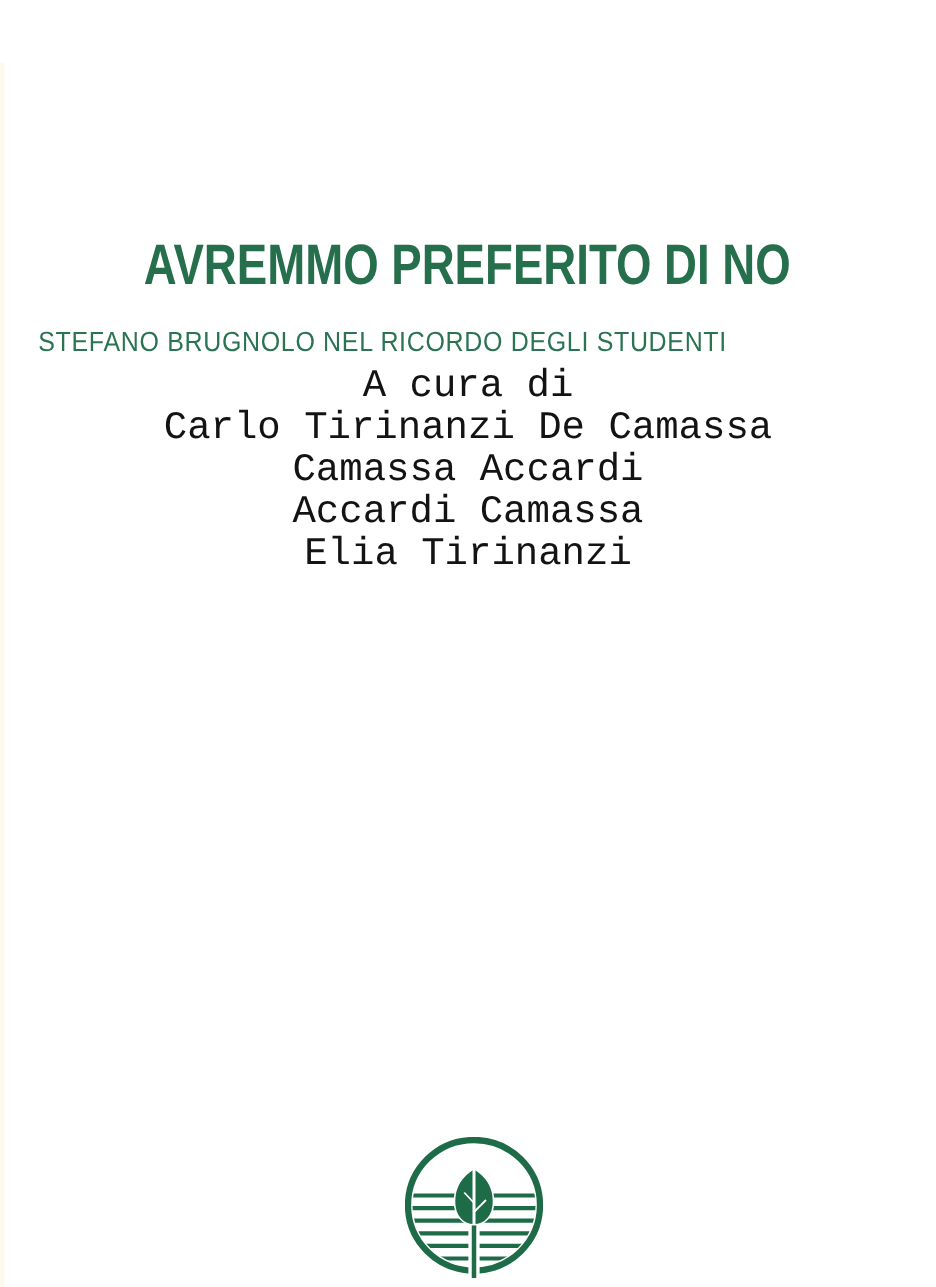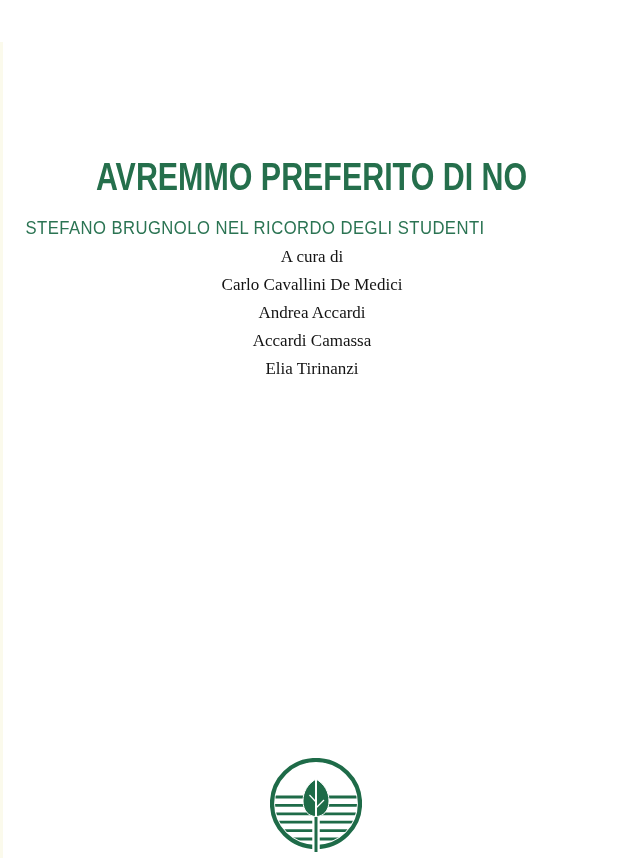--- a/index.html
+++ b/index.html
@@ -59,22 +59,22 @@
     letter-spacing: 0.5px;
     transform: scaleX(0.90);
     transform-origin: 50% 50%;
   }
   .editors-block {
     position: absolute;
     left: 0;
     top: 201px;
     width: 100%;
     text-align: center;
-    font-family: Liberation Serif, serif;
-    font-size: 17px;
+    font-family: Liberation Mono, monospace;
+    font-size: 26px;
     line-height: 28px;
     color: #131313;
   }
   .logo-wrap {
     position: absolute;
     left: 270px;
     top: 716px;
     width: 92px;
     height: 96px;
   }
@@ -89,22 +89,22 @@
   <div class="title-row">
     <span class="txt">AVREMMO PREFERITO DI NO</span>
   </div>
 
   <div class="subtitle-row">
     <span class="txt">STEFANO BRUGNOLO NEL RICORDO DEGLI STUDENTI</span>
   </div>
 
   <div class="editors-block">
     <div>A cura di</div>
-    <div>Carlo Cavallini De Medici</div>
-    <div>Andrea Accardi</div>
+    <div>Carlo Tirinanzi De Camassa</div>
+    <div>Camassa Accardi</div>
     <div>Accardi Camassa</div>
     <div>Elia Tirinanzi</div>
   </div>
 
   <div class="logo-wrap">
     <svg width="92" height="96" viewBox="0 0 92 96" xmlns="http://www.w3.org/2000/svg">
       <defs>
         <clipPath id="oval-clip">
           <ellipse cx="46" cy="45.5" rx="41" ry="40.5"></ellipse>
         </clipPath>

